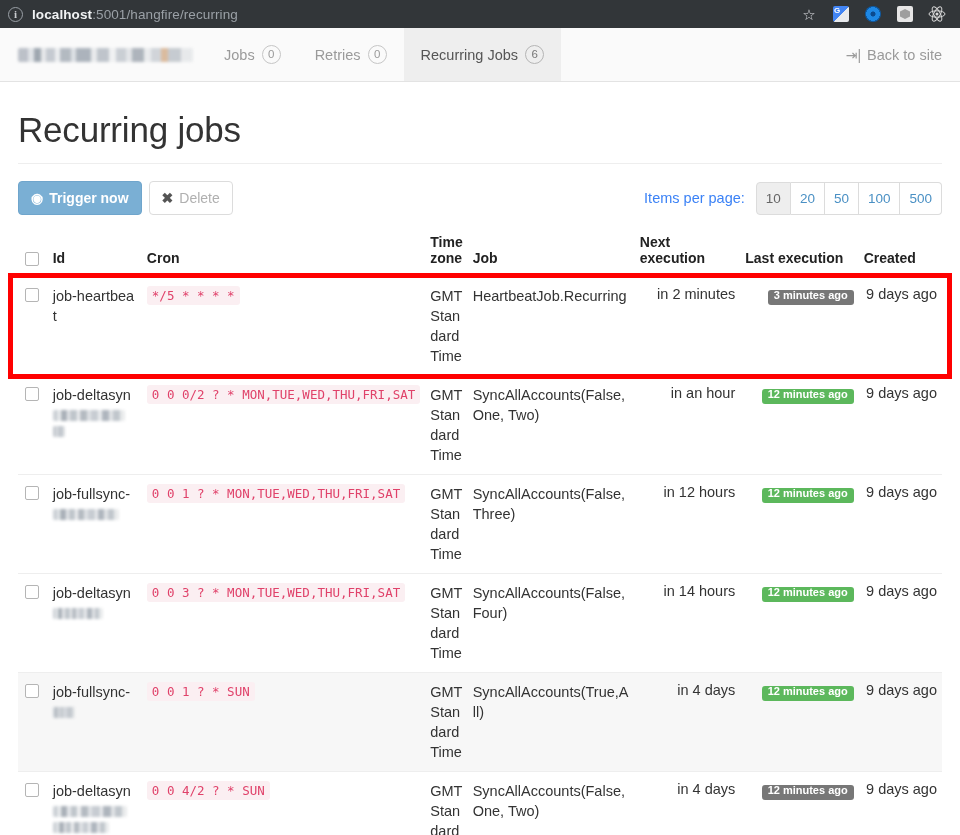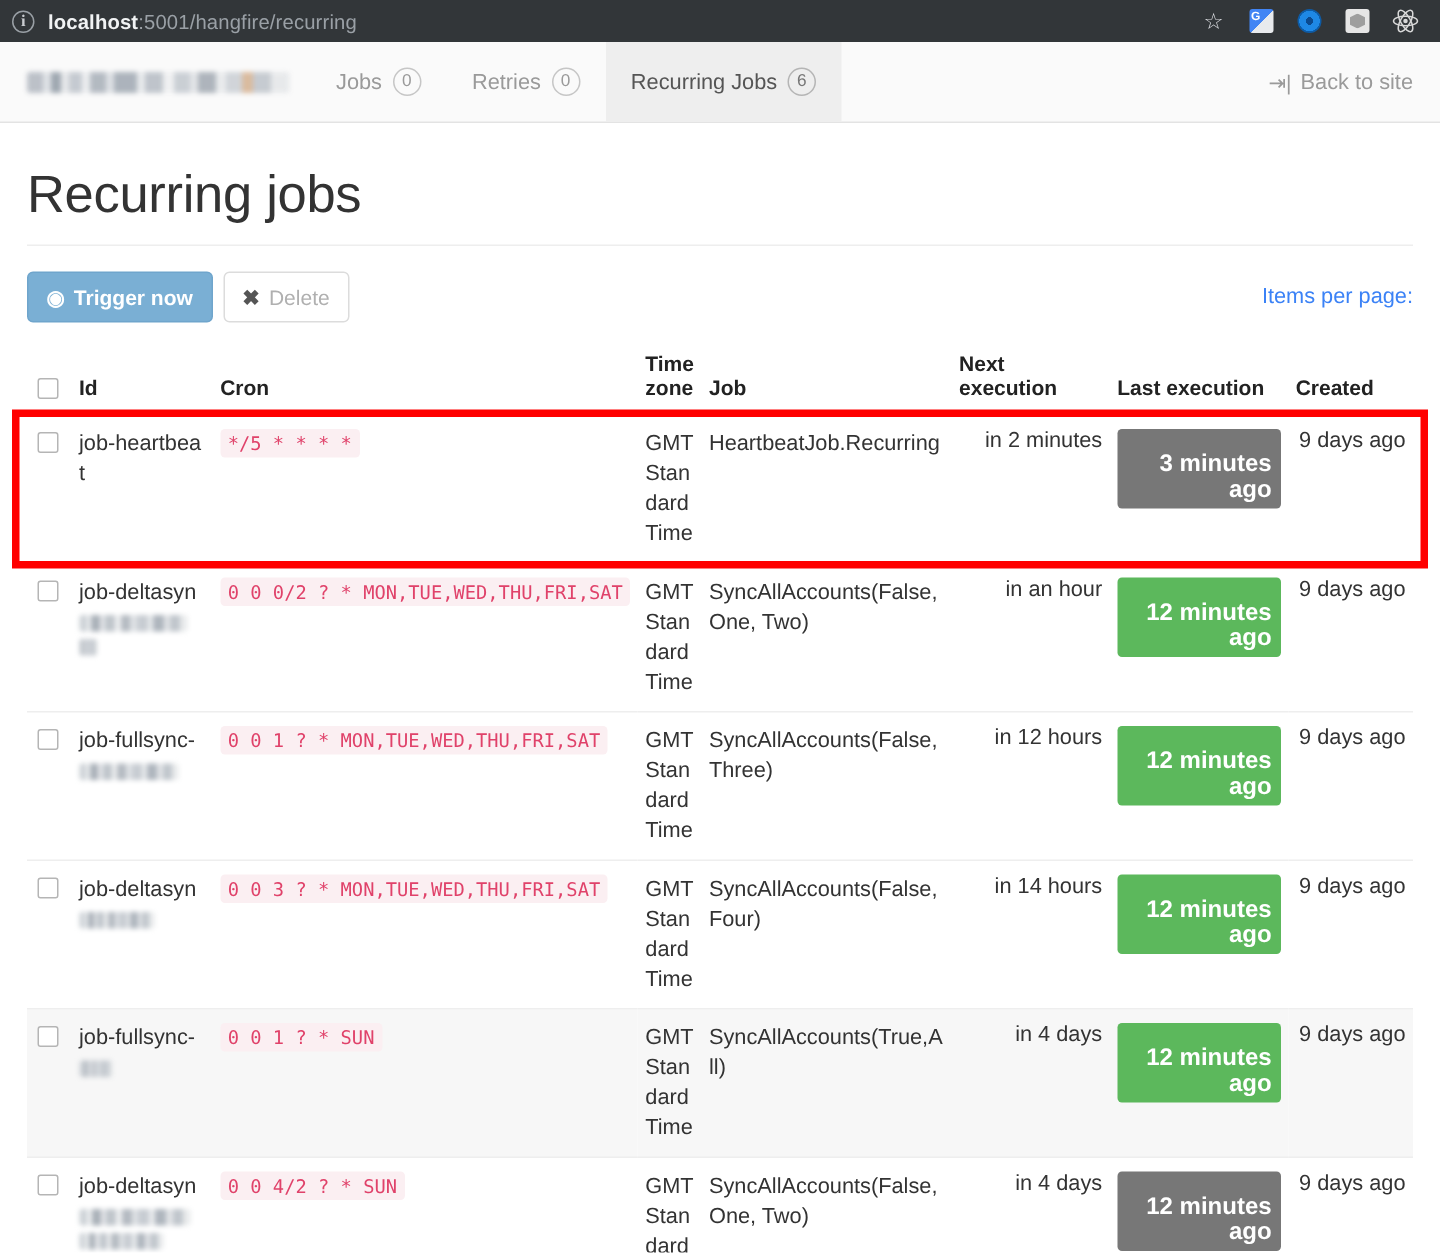--- a/index.html
+++ b/index.html
@@ -257,23 +257,23 @@
     font-size: 12.5px;
     color: #e0426a;
     background: #fbeff2;
     padding: 2px 5px;
     border-radius: 3px;
     white-space: nowrap;
     display: inline-block;
   }
   .tag {
     display: inline-block;
-    padding: 16px 6px 3px 6px;
+    padding: 0 6px 3px 6px;
     border-radius: 3px;
-    font-size: 16px;
+    font-size: 11px;
     font-weight: bold;
     color: #fff;
     line-height: 1.05;
   }
   .tag.gray  { background: #777777; }
   .tag.green { background: #5cb85c; }
 
   .blur-id {
     display: block;
     height: 11px;
@@ -367,20 +367,27 @@
       <span class="play-ico">◉</span>
       <span>Trigger now</span>
     </button>
     <button class="btn" id="btn-delete">
       <span class="x-ico">✖</span>
       <span>Delete</span>
     </button>
 
     <div id="pager">
       <span id="pager-label">Items per page:</span>
+      <div id="pager-group">
+          <button class="pg active">10</button>
+          <button class="pg">20</button>
+          <button class="pg">50</button>
+          <button class="pg">100</button>
+          <button class="pg">500</button>
+        </div>
     </div>
   </div>
 
   <table id="jobs-table">
     <thead>
       <tr>
         <th class="col-check">
           <input type="checkbox" class="chk" style="">
         </th>
         <th class="col-id">Id</th>

